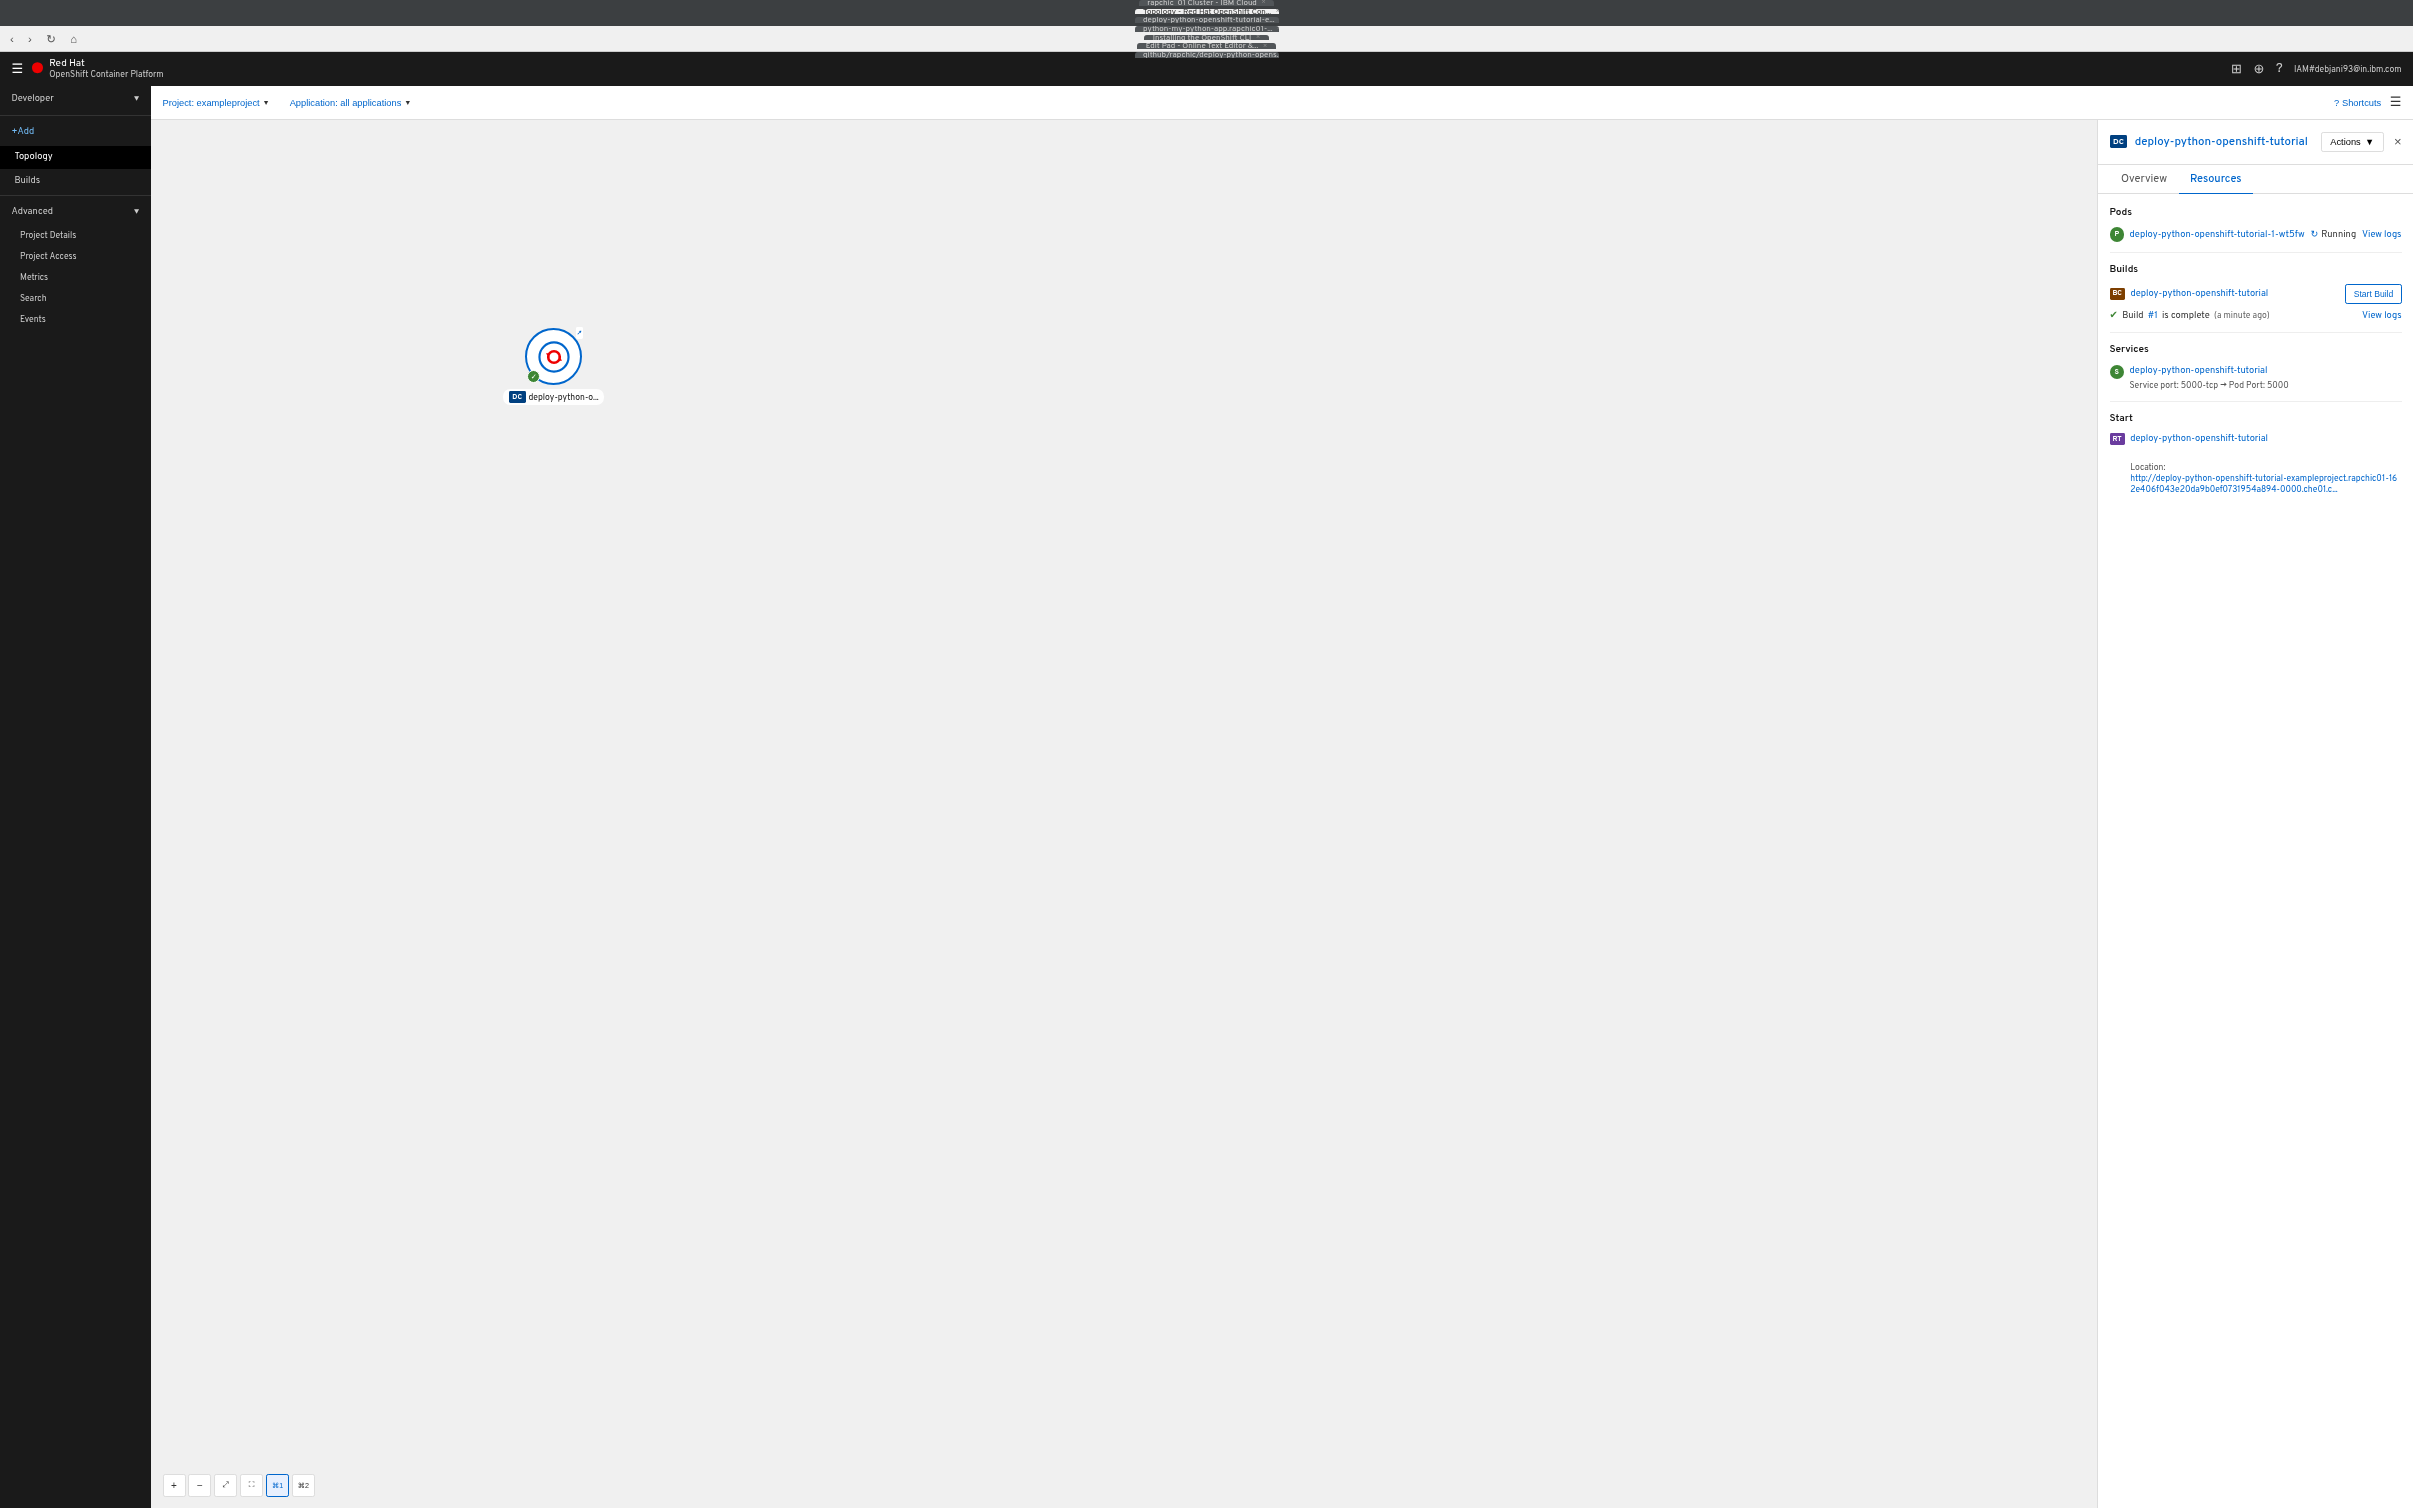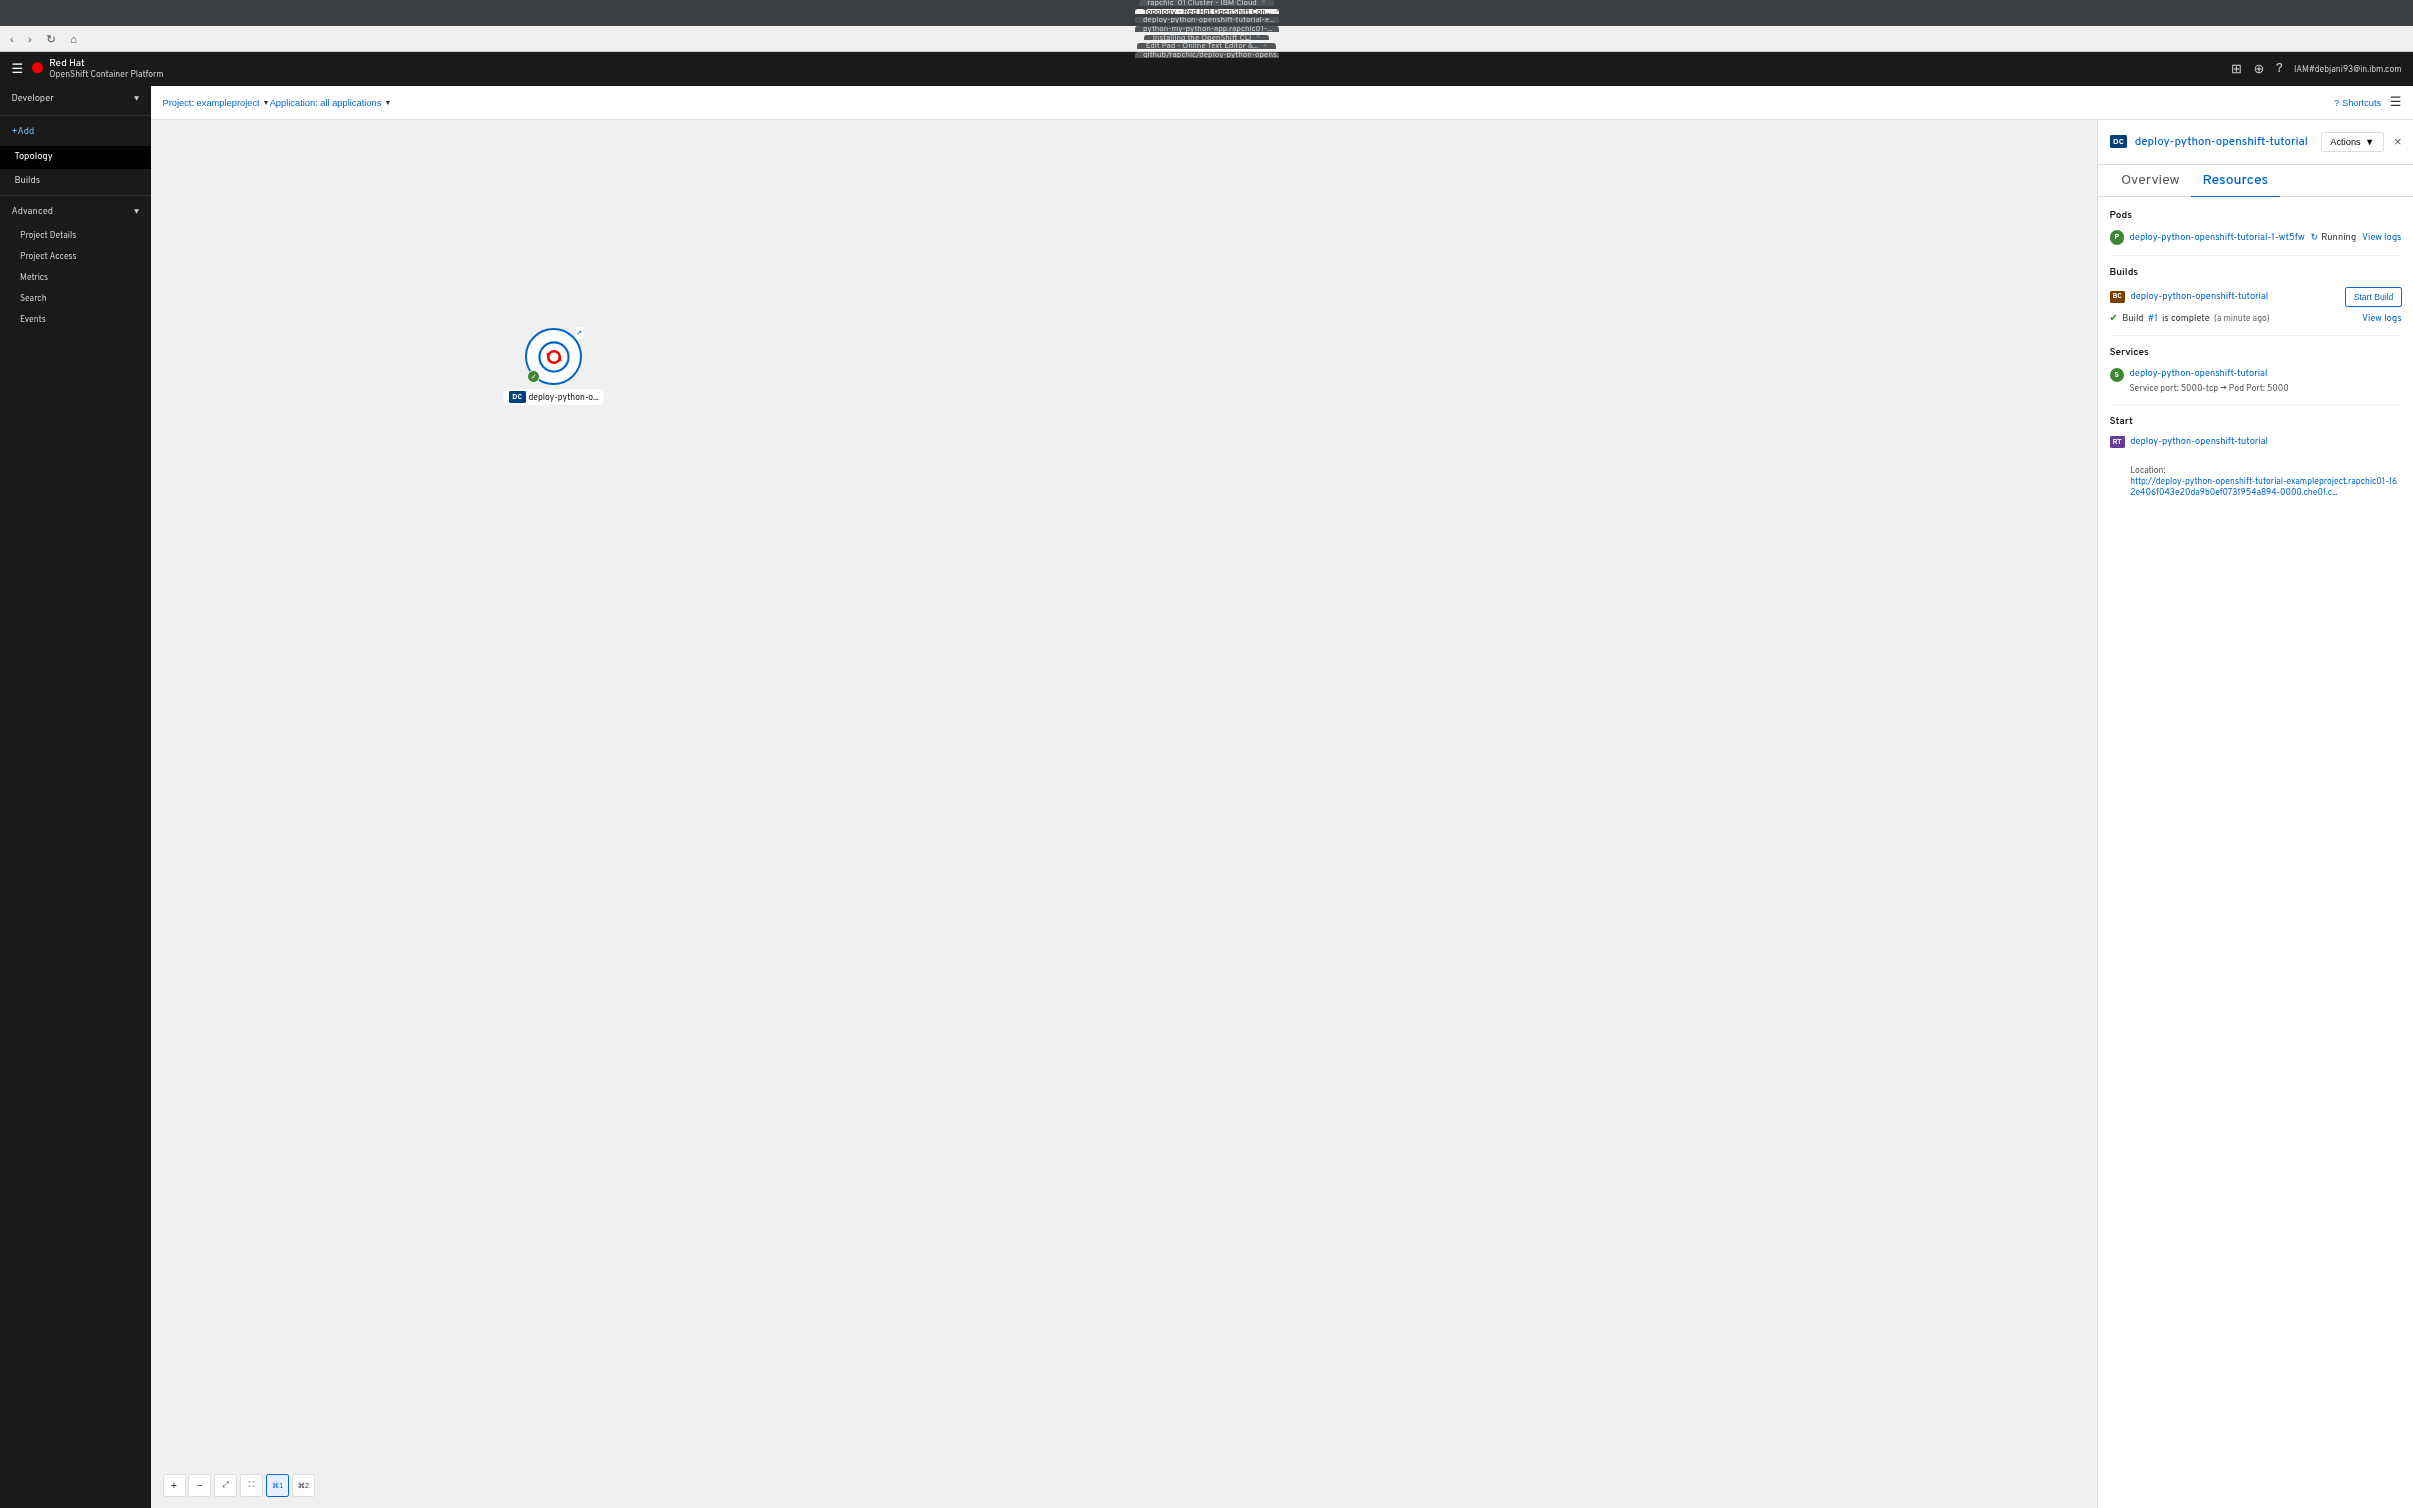--- a/index.html
+++ b/index.html
@@ -34,21 +34,21 @@
     .sidebar { background: #1a1a1a; width: 151px; flex-shrink: 0; color: #ccc; overflow-y: auto; }
     .sidebar-section-header { padding: 7.2px 11.5px; font-size: 9.3px; color: #ccc; display: flex; align-items: center; gap: 4.3px; cursor: pointer; }
     .sidebar-section-header .arrow { font-size: 7.2px; margin-left: auto; }
     .sidebar-item { padding: 5.7px 11.5px 5.7px 14.4px; font-size: 9.3px; color: #ccc; cursor: pointer; display: flex; align-items: center; }
     .sidebar-item.active { background: #000000; color: #fff; }
     .sidebar-divider { border: none; border-top: 0.7px solid #333; margin: 2.9px 0; }
     .sidebar-add { padding: 7.2px 11.5px; font-size: 9.3px; color: #73bcf7; cursor: pointer; }
     .sidebar-sub-item { padding: 5px 11.5px 5px 20px; font-size: 8.6px; color: #ccc; cursor: pointer; }
 
     
-    .toolbar { background: #fff; border-bottom: 0.7px solid #ddd; height: 34px; display: flex; align-items: center; padding: 0 11.5px; gap: 0; }
+    .toolbar { background: #fff; border-bottom: 0.7px solid #ddd; height: 34px; display: flex; align-items: center; padding: 0 11.5px; gap: 20px; }
     .project-selector { display: flex; align-items: center; gap: 2.9px; cursor: pointer; font-size: 9.3px; color: #0066cc; border: none; background: none; }
     .project-selector .arrow { color: #333; font-size: 7.2px; }
     .toolbar-right { margin-left: auto; display: flex; align-items: center; gap: 8.6px; }
     .shortcuts-btn { display: flex; align-items: center; gap: 2.9px; font-size: 9.3px; color: #0066cc; cursor: pointer; background: none; border: none; }
     .toolbar-icon { font-size: 13px; cursor: pointer; color: #333; }
 
     
     .content-area { flex: 1; background: #f0f0f0; position: relative; overflow: hidden; }
     .topology-node { position: absolute; display: flex; flex-direction: column; align-items: center; cursor: pointer; }
     .node-outer-ring { width: 57px; height: 57px; border-radius: 50%; border: 2.2px solid #0066cc; display: flex; align-items: center; justify-content: center; background: #fff; position: relative; }
@@ -66,21 +66,21 @@
     
     .side-panel { width: 316px; flex-shrink: 0; background: #fff; border-left: 0.7px solid #ddd; overflow-y: auto; position: relative; }
     .side-panel-header { padding: 11.5px; border-bottom: 0.7px solid #ddd; display: flex; align-items: center; gap: 7.2px; }
     .dc-badge { background: #004080; color: #fff; font-size: 8px; padding: 1.4px 3.6px; border-radius: 1.4px; font-weight: bold; flex-shrink: 0; }
     .panel-title { color: #0066cc; font-size: 11.5px; font-weight: 500; flex: 1; }
     .actions-btn { background: #fff; border: 0.7px solid #ddd; border-radius: 2.2px; padding: 4.3px 8.6px; font-size: 9.3px; cursor: pointer; display: flex; align-items: center; gap: 4.3px; }
     .close-btn { background: none; border: none; font-size: 13px; cursor: pointer; color: #555; margin-left: 2.9px; }
 
     
     .panel-tabs { display: flex; border-bottom: 0.7px solid #ddd; padding: 0 11.5px; }
-    .panel-tab { padding: 7.2px 11.5px; font-size: 14px; cursor: pointer; color: #555; border-bottom: 1.4px solid transparent; margin-bottom: -0.7px; }
+    .panel-tab { padding: 7.2px 11.5px; font-size: 11px; cursor: pointer; color: #555; border-bottom: 1.4px solid transparent; margin-bottom: -0.7px; }
     .panel-tab.active { color: #0066cc; border-bottom-color: #0066cc; font-weight: 500; }
 
     
     .panel-content { padding: 11.5px; }
     .section-title { font-size: 10px; font-weight: 600; color: #151515; margin-bottom: 8.6px; }
     .pod-row { display: flex; align-items: center; gap: 5.7px; margin-bottom: 5.7px; }
     .pod-badge { width: 14.4px; height: 14.4px; border-radius: 50%; background: #3e8635; display: flex; align-items: center; justify-content: center; color: #fff; font-size: 7.2px; font-weight: bold; flex-shrink: 0; }
     .pod-name { color: #0066cc; font-size: 9.3px; cursor: pointer; }
     .pod-status { margin-left: auto; display: flex; align-items: center; gap: 2.9px; font-size: 9.3px; color: #333; }
     .pod-status-icon { color: #0066cc; }

